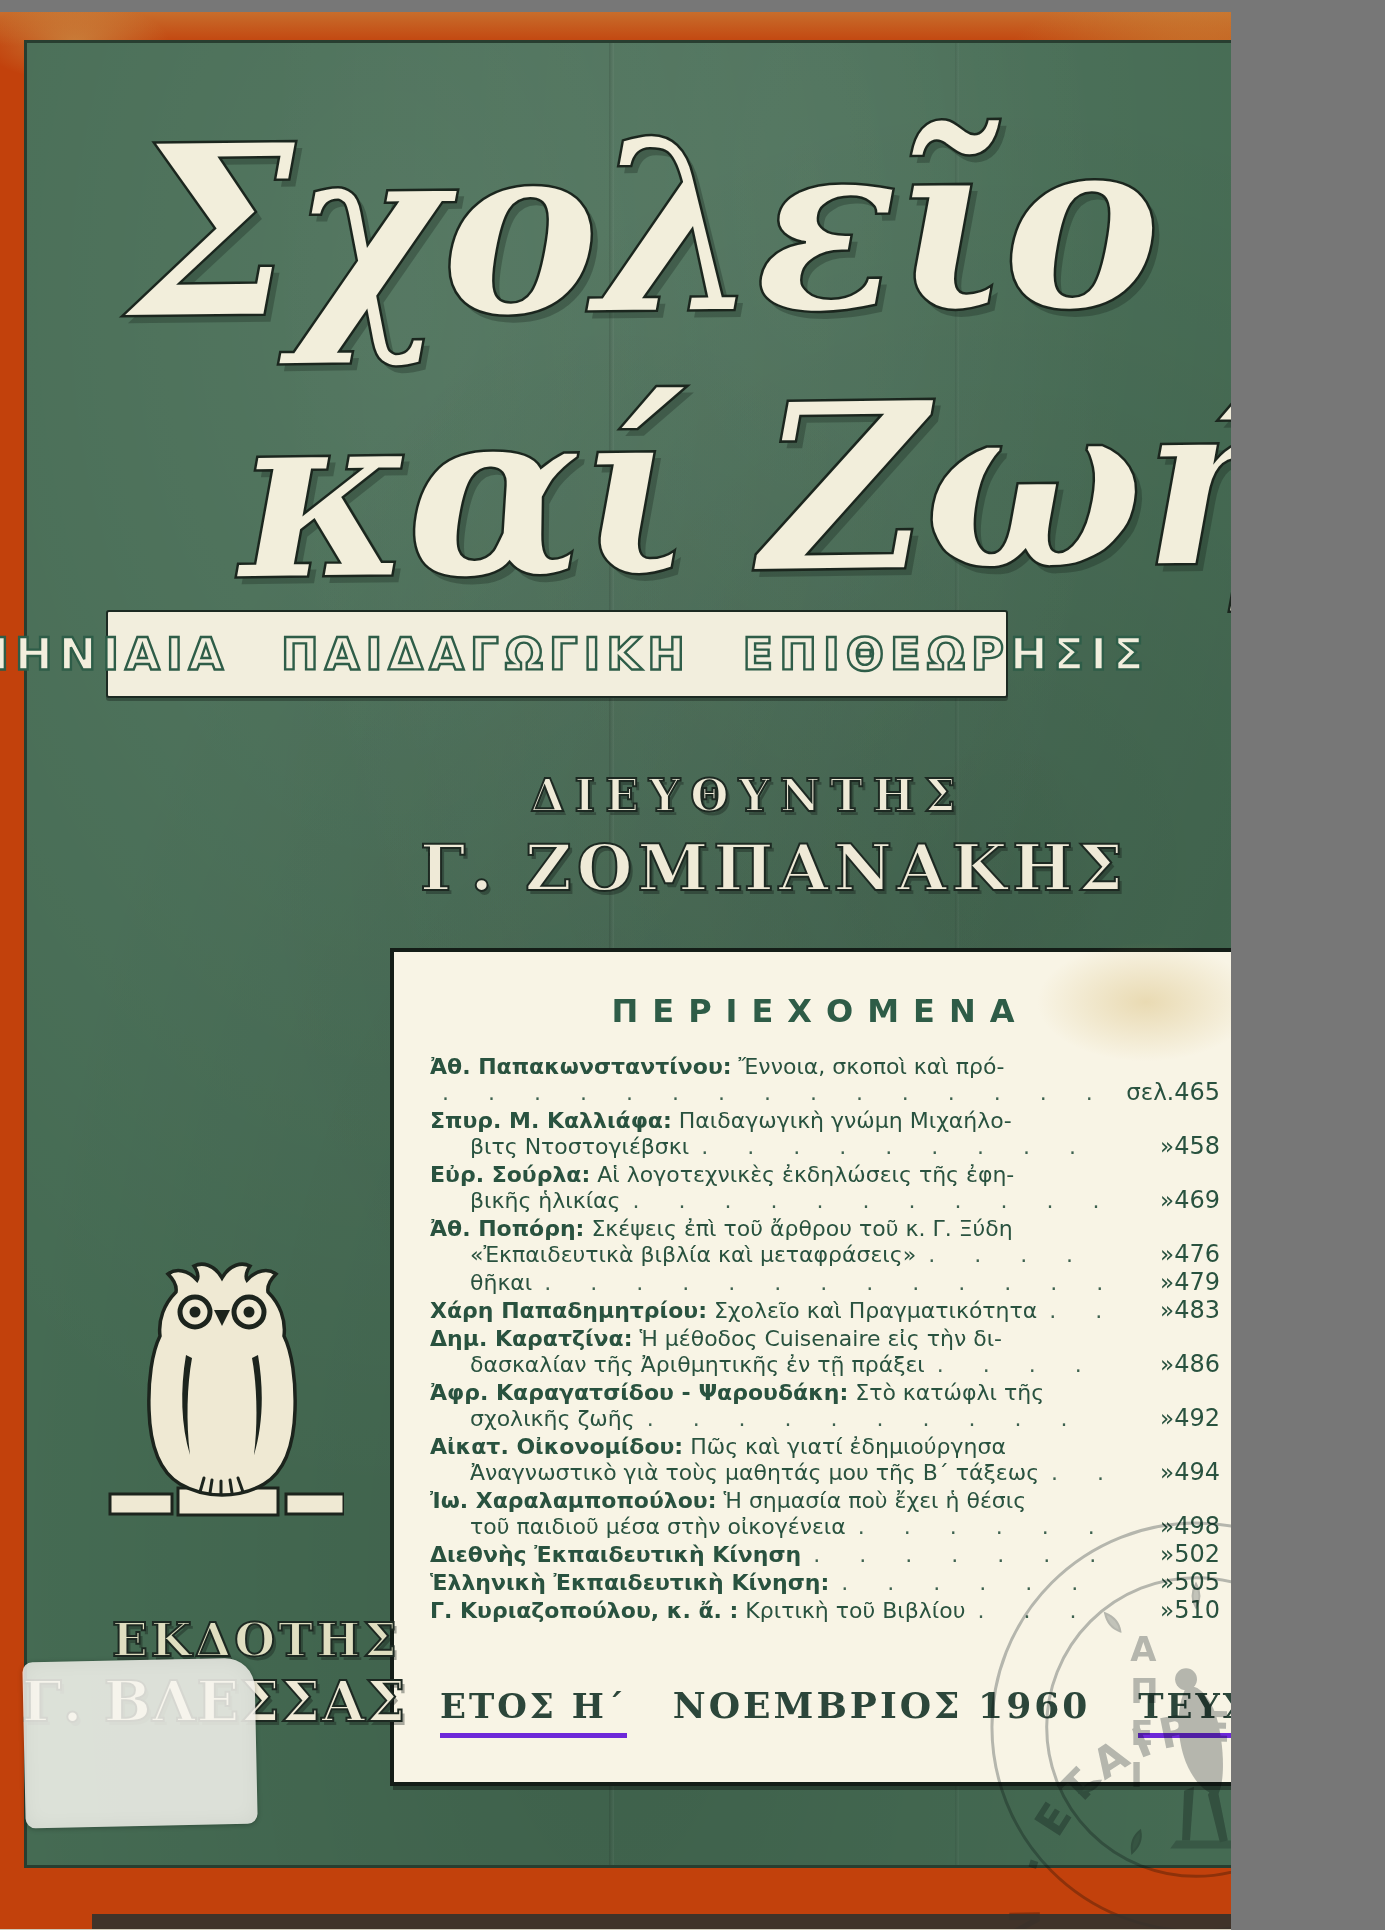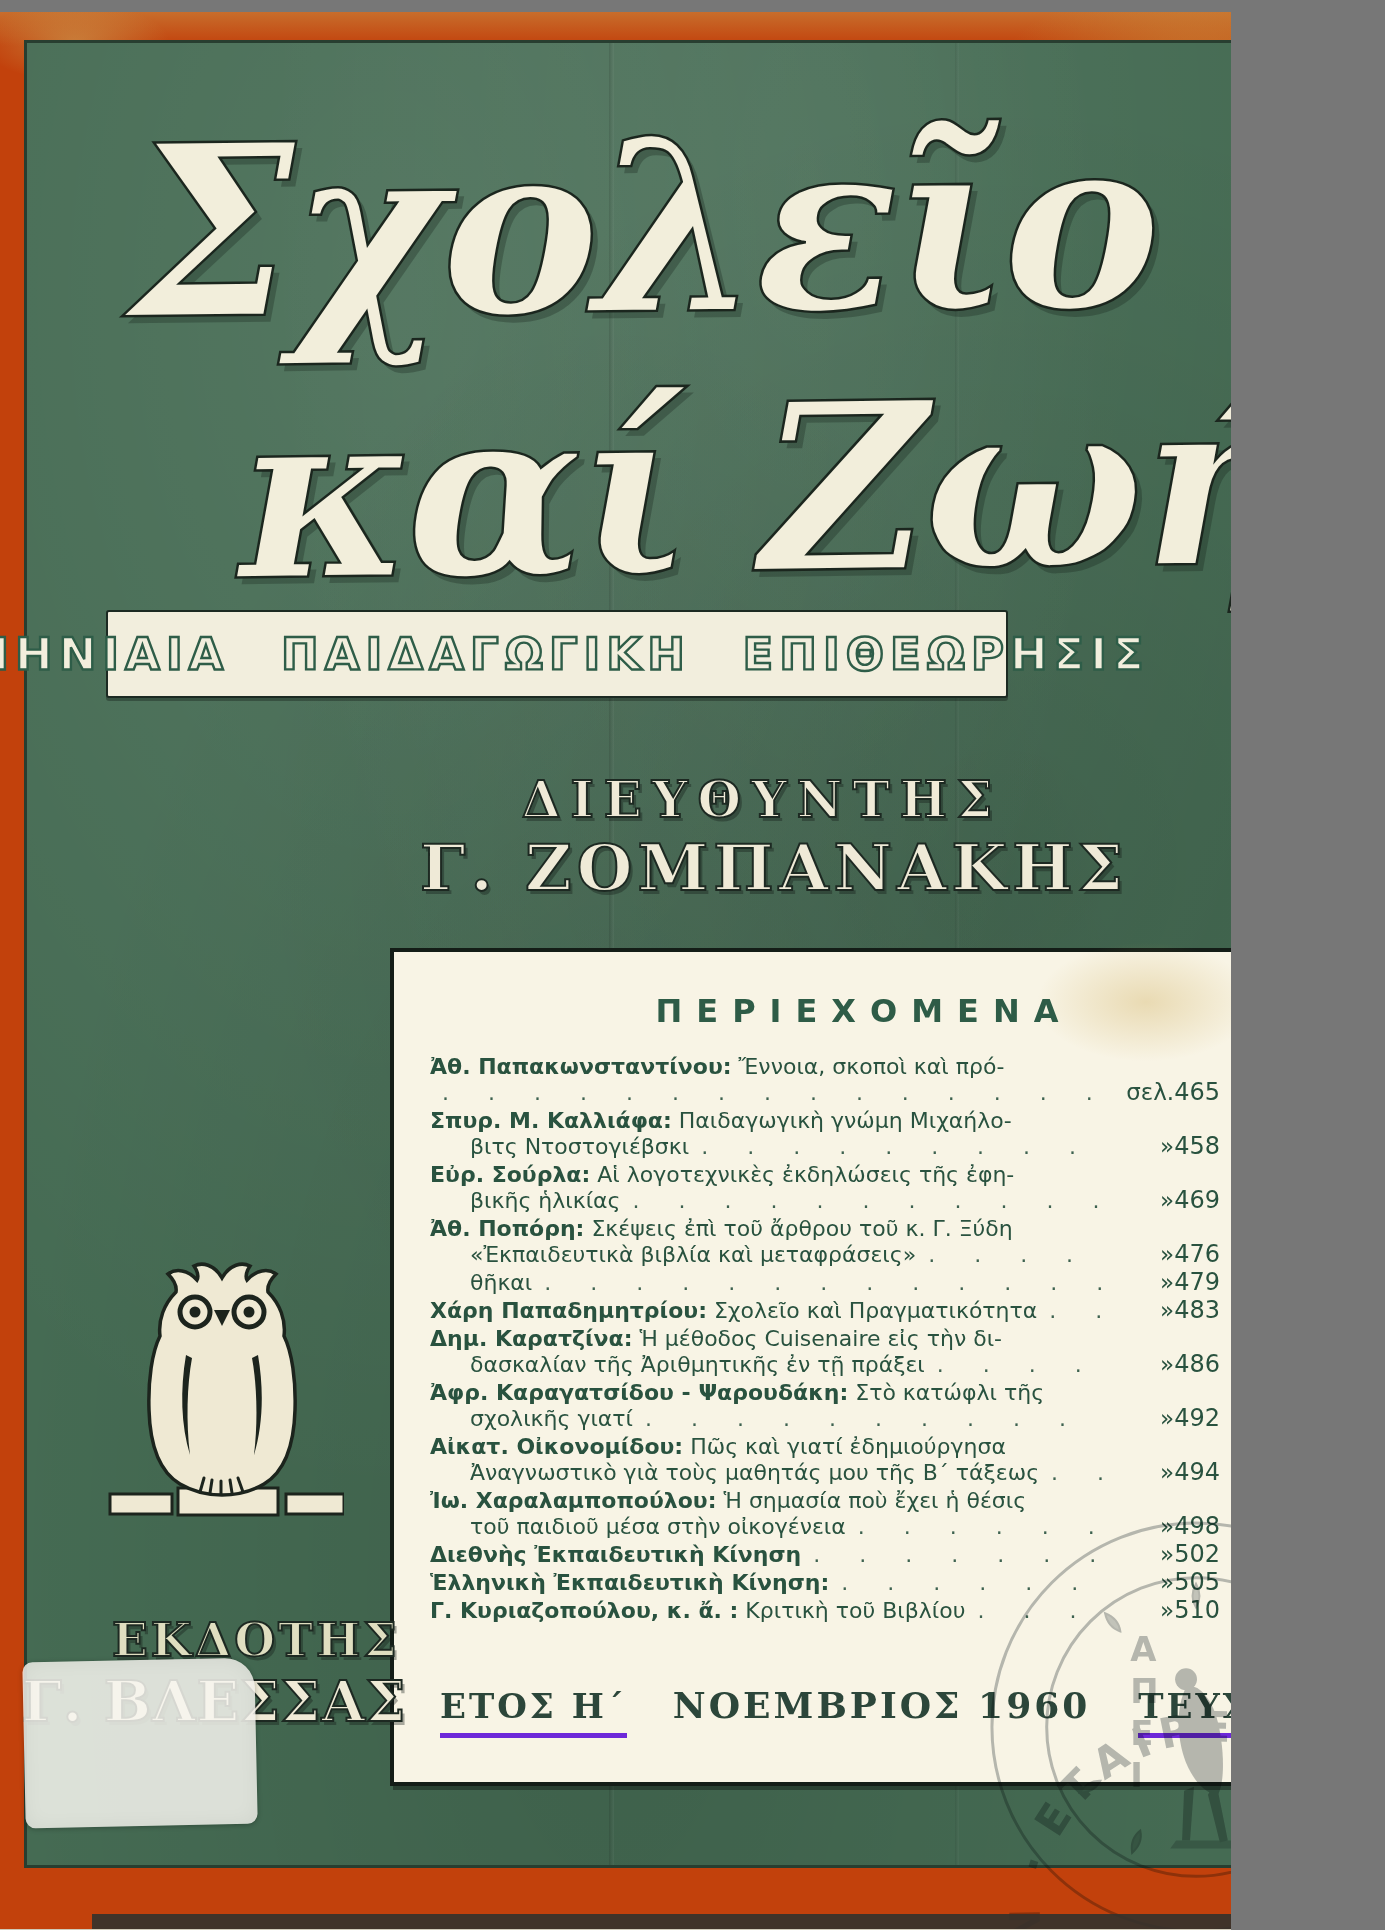--- a/index.html
+++ b/index.html
@@ -35,30 +35,30 @@
   
   #banner{position:absolute;left:106px;top:598px;width:898px;height:84px;background:#f2eedd;
           border:2px solid #1c2a22;border-radius:3px;box-shadow:0 3px 0 rgba(0,0,0,.28);
           display:flex;align-items:center;justify-content:center;}
   #banner .t{font-size:45px;font-weight:bold;letter-spacing:6px;word-spacing:30px;
           color:#f2eedd;-webkit-text-stroke:2.4px #2e5d48;white-space:nowrap;}
   @supports not (-webkit-text-stroke:1px black){ #banner .t{color:#2e5d48;-webkit-text-stroke:0;} }
 
   .creamcaps{position:absolute;font-family:"DejaVu Serif",serif;font-weight:bold;color:#efead7;
           -webkit-text-stroke:2px #1d2922;text-shadow:3px 4px 0 rgba(16,24,19,.35);text-align:center;white-space:nowrap;}
-  #director-label{left:472px;top:758px;width:580px;font-size:50px;letter-spacing:10px;}
+  #director-label{left:458px;top:758px;width:580px;font-size:44px;letter-spacing:10px;}
   #director-name{left:420px;top:818px;width:700px;font-size:64px;letter-spacing:5px;}
 
   
   #tocbox{position:absolute;left:390px;top:936px;width:860px;height:838px;background:#f8f4e5;
           border:4px solid #141d17;box-sizing:border-box;box-shadow:3px 4px 0 rgba(0,0,0,.35);}
   #tocbox .boxstain{position:absolute;right:-10px;top:-10px;width:220px;height:120px;
           background:radial-gradient(ellipse at center,rgba(205,170,85,.35),rgba(205,170,85,0) 70%);}
   #toc-header{position:absolute;left:0;top:40px;width:100%;text-align:center;font-size:32px;
-          font-weight:bold;letter-spacing:14px;color:#2e5c47;padding-left:44px;}
+          font-weight:bold;letter-spacing:14px;color:#2e5c47;}
   #toc-entries{position:absolute;left:36px;right:26px;top:102px;font-size:22px;line-height:26px;color:#29523f;}
   .entry{position:relative;padding-right:118px;margin-bottom:2px;}
   .entry .ref{position:absolute;right:0;bottom:1px;width:112px;display:flex;justify-content:flex-end;align-items:baseline;font-size:23px;}
   .entry .page{font-size:24px;}
   .line{display:flex;align-items:baseline;}
   .txt{white-space:nowrap;}
   .l2 .txt{padding-left:40px;}
   .author{font-weight:bold;}
   .leader{flex:1 1 auto;overflow:hidden;white-space:nowrap;letter-spacing:16px;padding-left:12px;opacity:.9;}
 
@@ -211,21 +211,21 @@
             <span class="refmark">»</span>
             <span class="page">486</span>
           </div>
         </div>
         <div class="entry">
           <div class="lines">
             <div class="line">
               <span class="txt"><span class="author">Ἀφρ. Καραγατσίδου - Ψαρουδάκη:</span> Στὸ κατώφλι τῆς</span>
             </div>
             <div class="line l2">
-              <span class="txt">σχολικῆς γιατί</span>
+              <span class="txt">σχολικῆς ζωῆς</span>
               <span class="leader">. . . . . . . . . . . . . . . . . . . .</span>
             </div>
           </div>
           <div class="ref">
             <span class="refmark">»</span>
             <span class="page">492</span>
           </div>
         </div>
         <div class="entry">
           <div class="lines">

